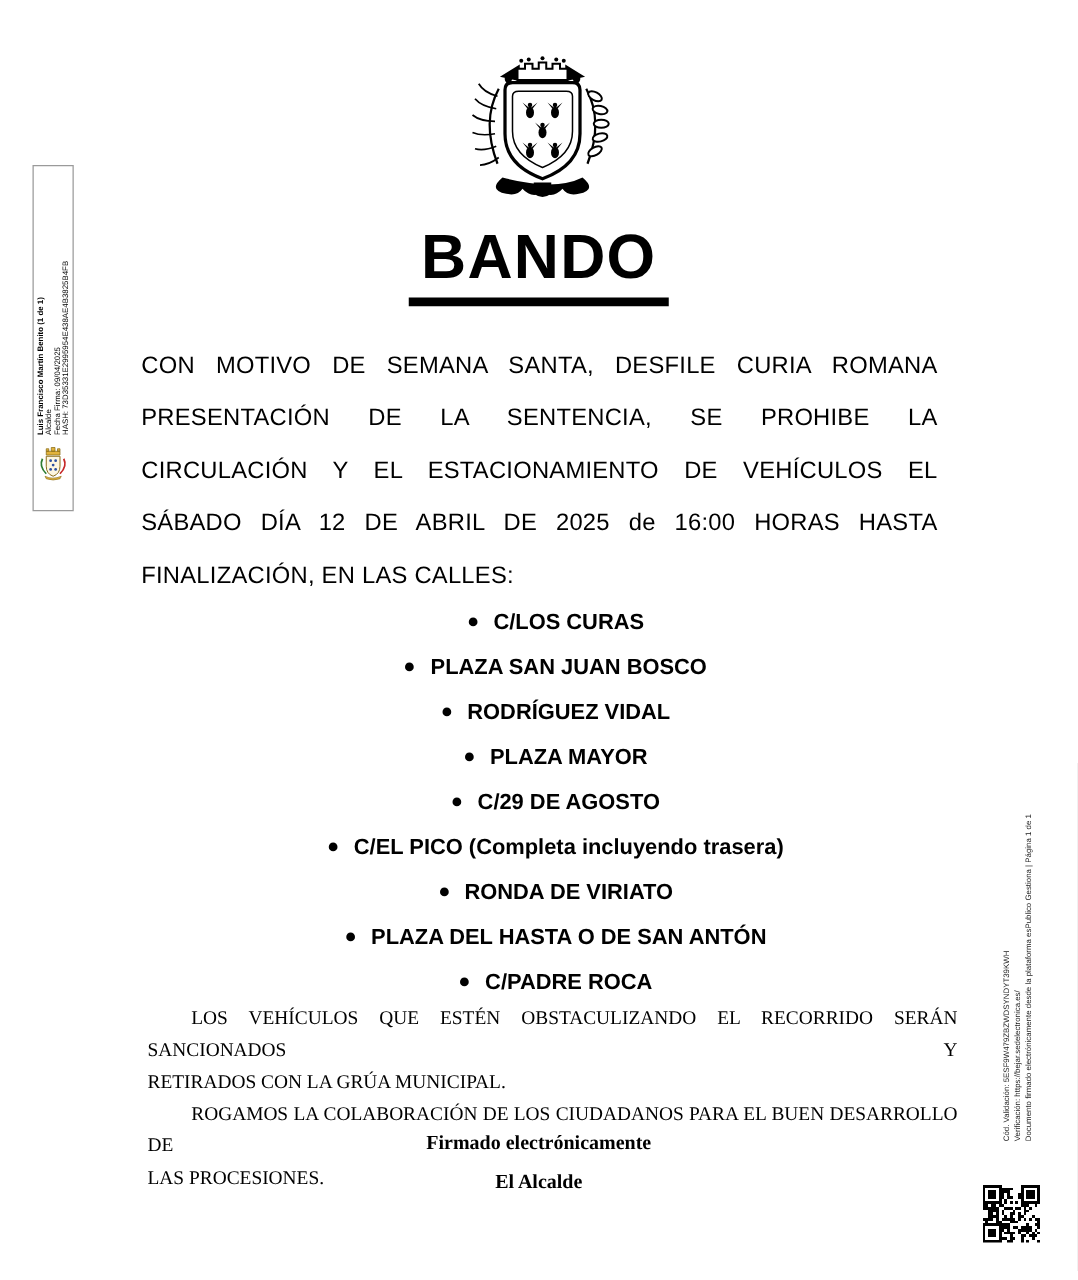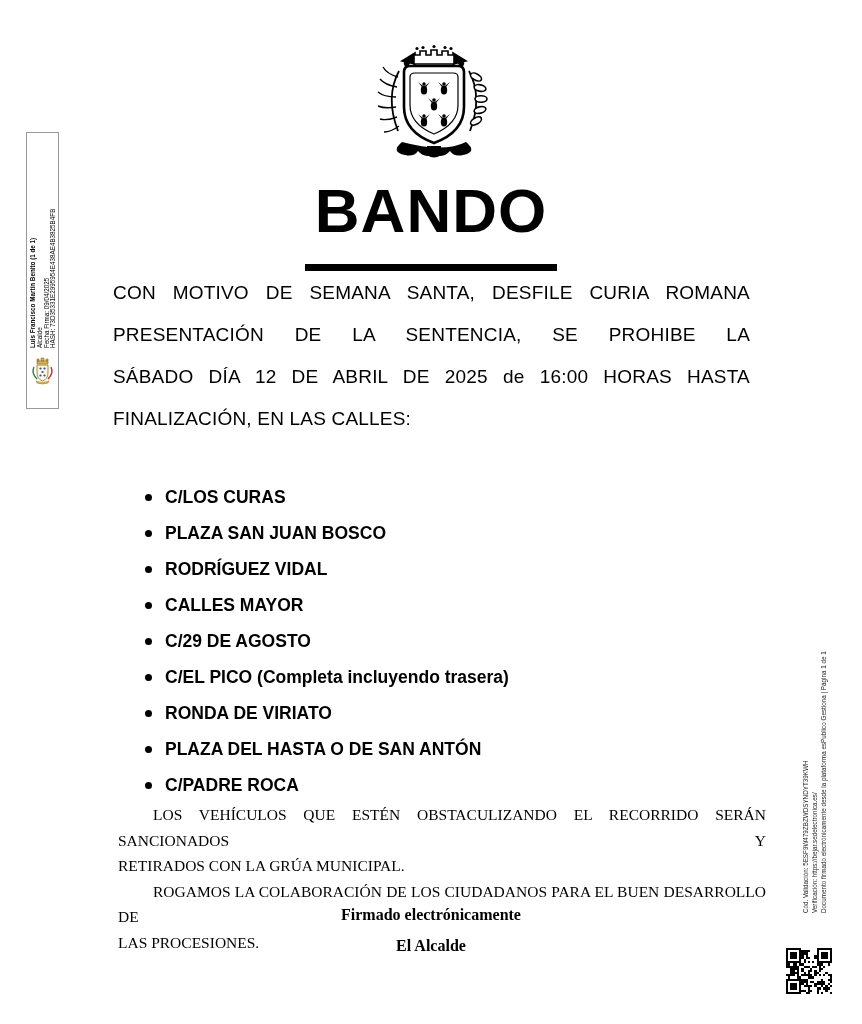--- a/index.html
+++ b/index.html
@@ -4,33 +4,33 @@
 <style>
   html,body{margin:0;padding:0;background:#e8e8e8;}
   .page{position:relative;width:862px;height:1024px;background:#ffffff;
         font-family:"Liberation Sans",sans-serif;color:#000;overflow:hidden;margin:0 auto;}
 
   
   .crest{position:absolute;left:368px;top:40px;width:132px;height:128px;}
 
   
   .title-wrap{position:absolute;left:0;top:180px;width:862px;text-align:center;}
-  .title{display:inline-block;font-size:62px;font-weight:bold;letter-spacing:1px;
-         line-height:1;border-bottom:7px solid #000;padding:0 10px 22px 10px;}
+  .title{display:inline-block;font-size:50px;font-weight:bold;letter-spacing:1px;
+         line-height:1;border-bottom:7px solid #000;padding:0 10px 8px 10px;}
 
   
   .intro{position:absolute;left:113px;top:272px;width:637px;}
   .intro-line{font-size:19px;font-weight:normal;line-height:42px;letter-spacing:.2px;
               text-align:justify;text-align-last:justify;white-space:normal;}
   .intro-line.last{text-align-last:left;}
 
   
   .streets{position:absolute;left:145px;top:486px;width:600px;list-style:none;margin:0;padding:0;}
   .streets li{display:flex;align-items:center;height:22px;margin-bottom:14px;
-              font-size:17.5px;font-weight:bold;}
+              font-size:17.5px;font-weight:bold;justify-content:center;}
   .streets .dot{width:7px;height:7px;border-radius:50%;background:#000;margin-right:13px;flex:0 0 auto;}
 
   
   .closing{position:absolute;left:118px;top:802px;width:648px;
            font-family:"Liberation Serif",serif;font-size:15.5px;line-height:25.5px;}
   .serif-line{text-align:justify;text-align-last:justify;}
   .serif-line.first{text-indent:35px;}
   .serif-line.para-last{text-align-last:left;}
 
   
@@ -124,40 +124,41 @@
     <path d="M59 105 h14 v9 q-7 5 -14 0 z" fill="#000"></path>
   </svg>
 
   <div class="title-wrap">
     <div class="title">BANDO</div>
   </div>
 
   <div class="intro">
       <div class="intro-line">CON MOTIVO DE SEMANA SANTA, DESFILE CURIA ROMANA</div>
       <div class="intro-line">PRESENTACIÓN DE LA SENTENCIA, SE PROHIBE LA</div>
+      <div class="intro-line">CIRCULACIÓN Y EL ESTACIONAMIENTO DE VEHÍCULOS EL</div>
       <div class="intro-line">SÁBADO DÍA 12 DE ABRIL DE 2025 de 16:00 HORAS HASTA</div>
       <div class="intro-line last">FINALIZACIÓN, EN LAS CALLES:</div>
     </div>
 
   <ul class="streets">
       <li>
         <span class="dot"></span>
         <span>C/LOS CURAS</span>
       </li>
       <li>
         <span class="dot"></span>
         <span>PLAZA SAN JUAN BOSCO</span>
       </li>
       <li>
         <span class="dot"></span>
         <span>RODRÍGUEZ VIDAL</span>
       </li>
       <li>
         <span class="dot"></span>
-        <span>CALLES MAYOR</span>
+        <span>PLAZA MAYOR</span>
       </li>
       <li>
         <span class="dot"></span>
         <span>C/29 DE AGOSTO</span>
       </li>
       <li>
         <span class="dot"></span>
         <span>C/EL PICO (Completa incluyendo trasera)</span>
       </li>
       <li>

